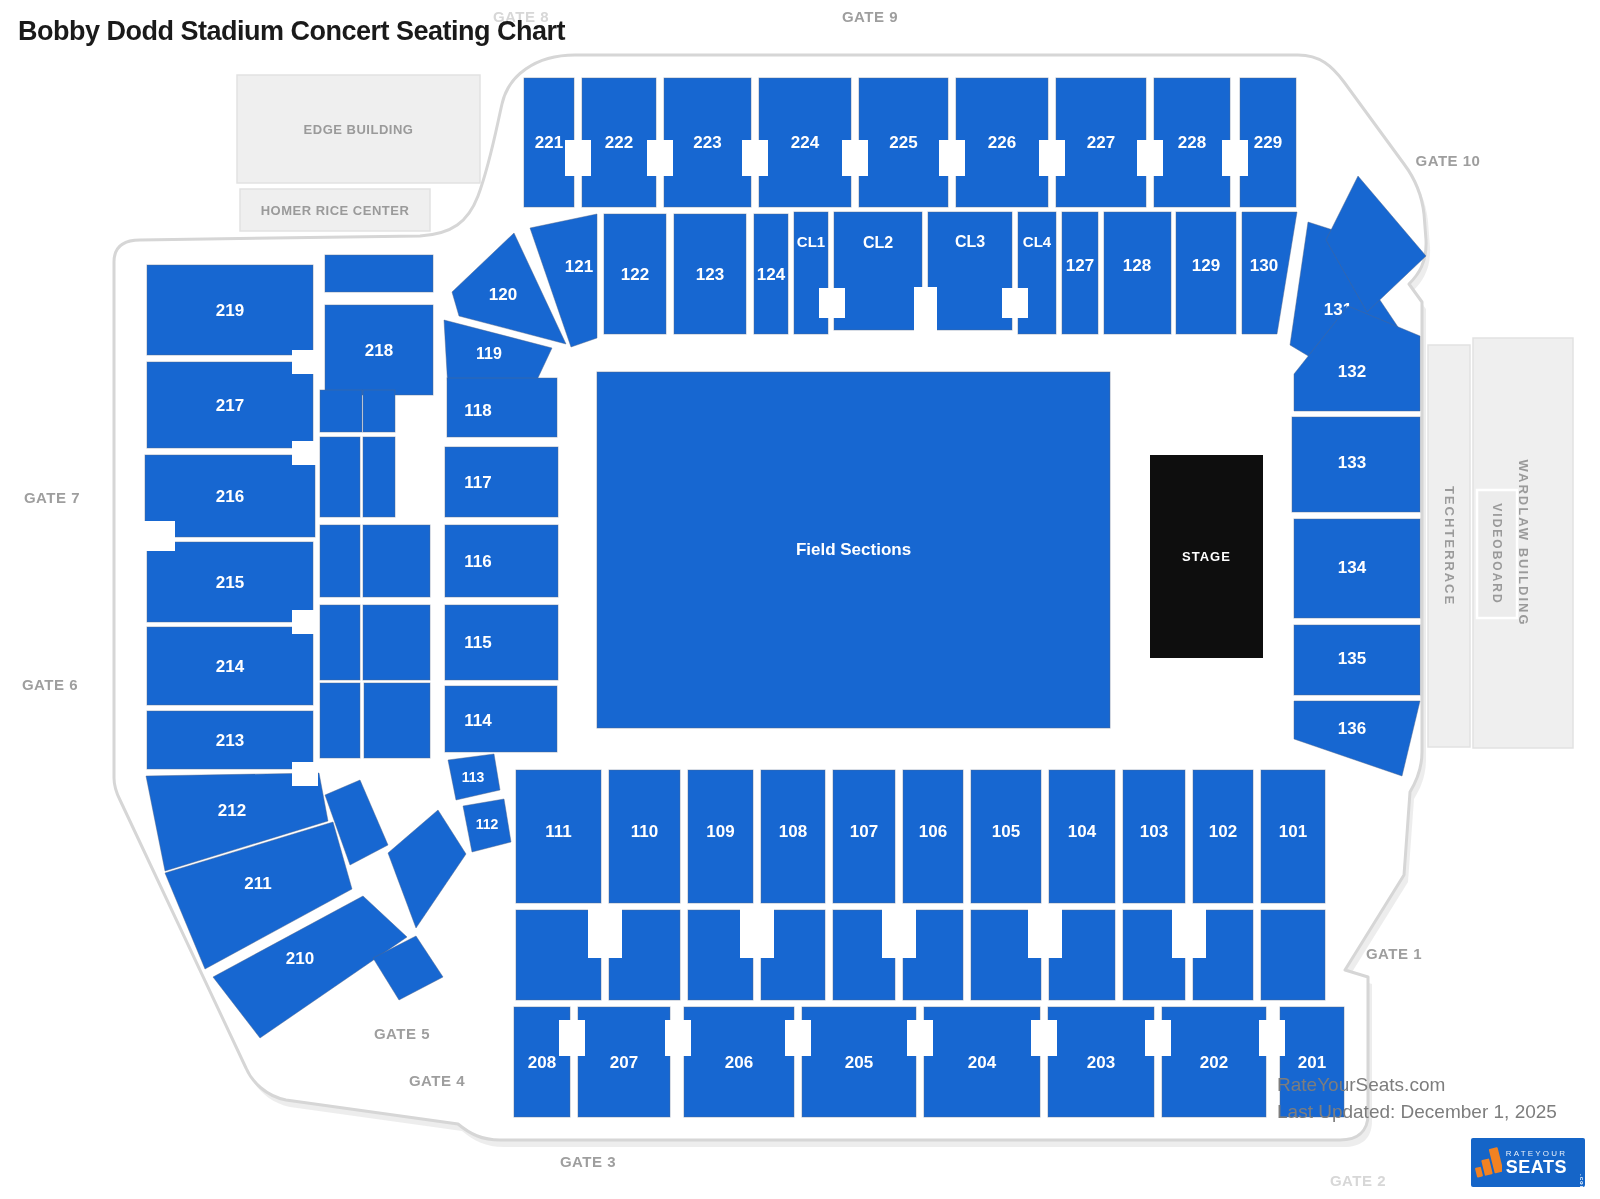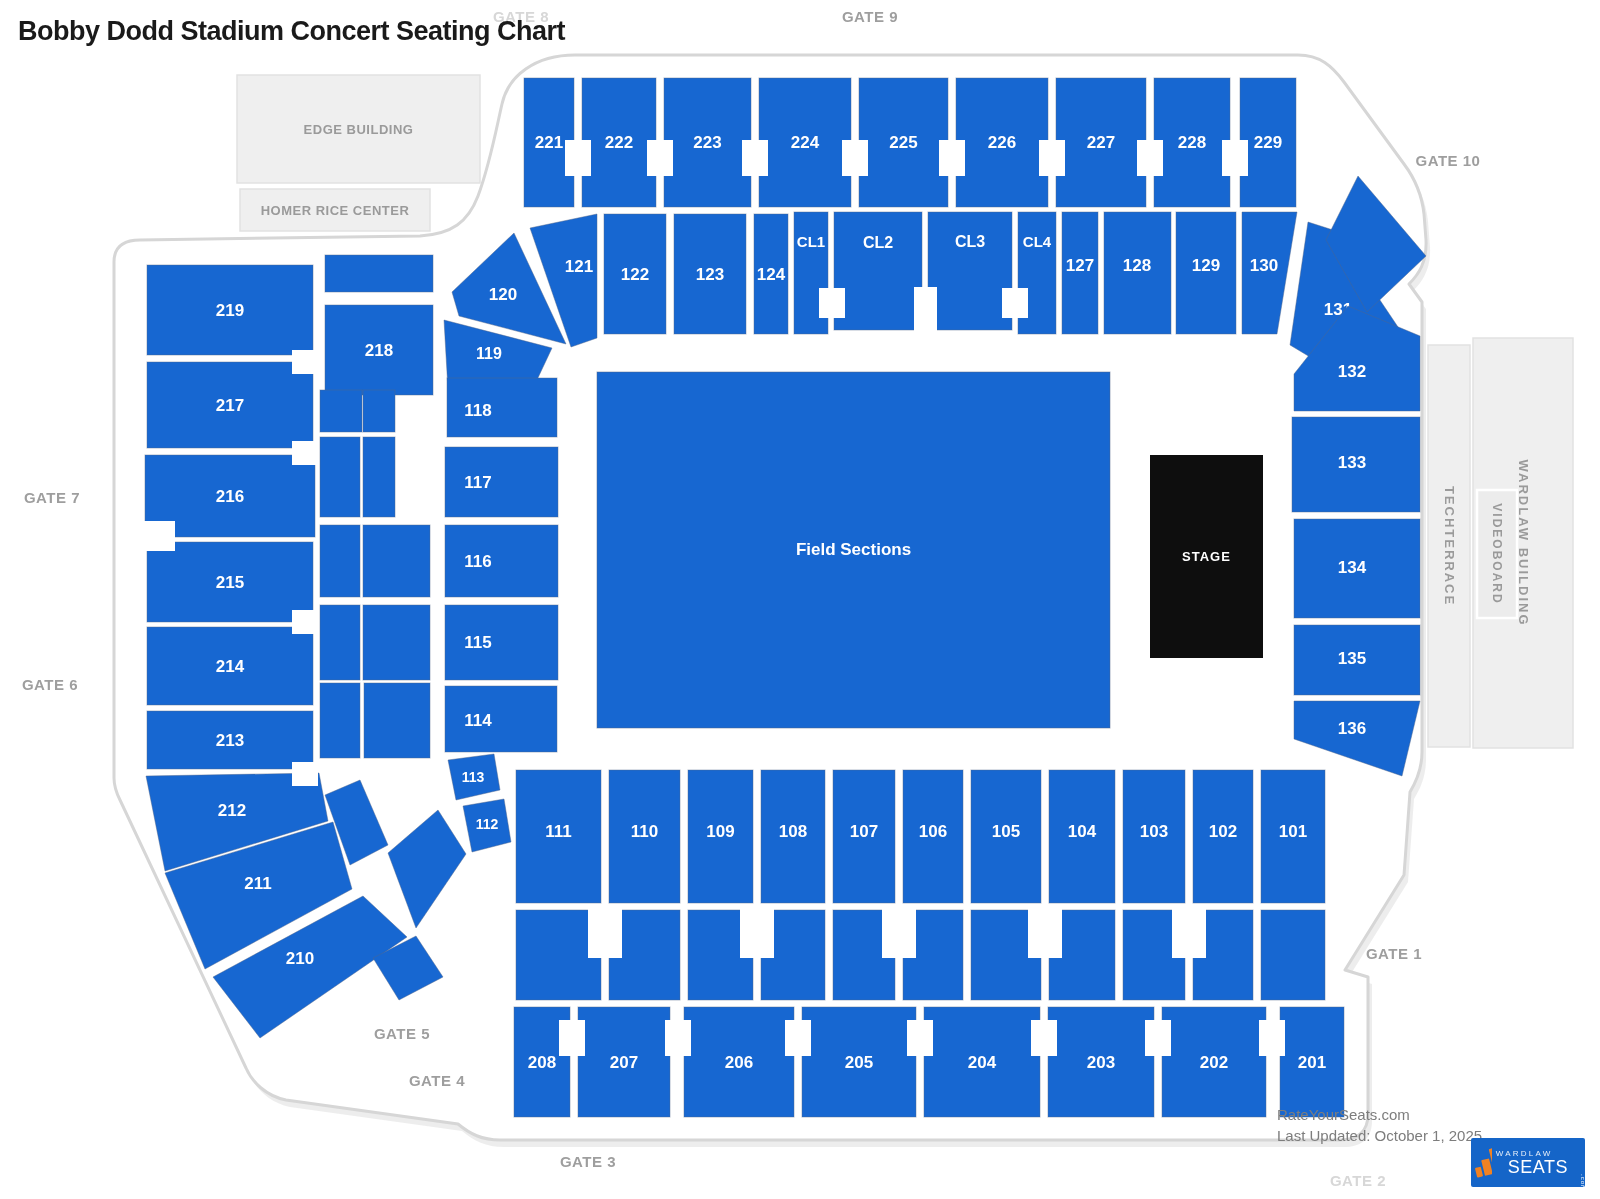--- a/index.html
+++ b/index.html
@@ -2,27 +2,27 @@
 <html><head>
 <meta charset="utf-8">
 <style>
   html,body{margin:0;padding:0;background:#fff;}
   body{width:1600px;height:1199px;position:relative;overflow:hidden;
        font-family:"Liberation Sans", sans-serif;}
   .page-title{position:absolute;left:18px;top:16px;font-size:27px;font-weight:800;
        color:#1a1a1a;letter-spacing:-0.5px;z-index:5;}
   svg.map{position:absolute;left:0;top:0;z-index:1;}
   .map text{user-select:none;}
-  .footer{position:absolute;left:1277px;top:1104px;z-index:6;font-size:15px;
+  .footer{position:absolute;left:1277px;top:1072px;z-index:6;font-size:19px;
        line-height:1.4;color:#7d7d7d;}
   .logo{position:absolute;left:1471px;top:1138px;width:114px;height:49px;z-index:7;
        display:flex;align-items:center;justify-content:center;gap:4px;border-radius:2px;}
   .logo-text{display:flex;flex-direction:column;line-height:1;color:#fff;}
   .lt1{font-size:8px;letter-spacing:2.2px;font-weight:400;opacity:.9;}
-  .lt2{font-size:18px;font-weight:400;letter-spacing:.5px;display:flex;margin-left:12px;}
+  .lt2{font-size:18px;font-weight:700;letter-spacing:.5px;display:flex;}
   .ltc{font-style:normal;font-size:6px;transform:rotate(90deg) translateX(-2px);
        transform-origin:left bottom;letter-spacing:1px;}
 </style>
 </head>
 <body>
 
 <div class="page-title">Bobby Dodd Stadium Concert Seating Chart</div>
 
 <svg class="map" width="1600" height="1199" viewBox="0 0 1600 1199">
     <path d="M 575,55 L 1298,55 C 1320,55 1332,66 1344,82 L 1404,164 C 1416,180 1422,196 1424,214 L 1426,240 C 1427,262 1419,274 1409,284 L 1422,302 L 1422,752 C 1422,770 1416,782 1410,792 L 1404,875 L 1345,970 L 1368,977 L 1368,1114 C 1368,1133 1356,1140 1340,1140 L 500,1140 C 482,1140 470,1134 458,1124 L 286,1100 C 266,1096 252,1082 246,1068 L 120,800 C 116,792 114,786 114,778 L 114,262 C 114,246 124,240 140,240 L 420,236 C 452,234 468,222 478,196 C 490,164 496,130 502,104 C 508,76 535,55 575,55 Z" fill="#E9E9E9" transform="translate(4,7)" opacity="0.8"></path>
@@ -232,31 +232,31 @@
     <text x="50" y="684" text-anchor="middle" dominant-baseline="central" fill="#9E9E9E" font-size="15" font-weight="bold" font-family="&quot;Liberation Sans&quot;, sans-serif" letter-spacing="0.5">GATE 6</text>
     <text x="402" y="1033" text-anchor="middle" dominant-baseline="central" fill="#9E9E9E" font-size="15" font-weight="bold" font-family="&quot;Liberation Sans&quot;, sans-serif" letter-spacing="0.5">GATE 5</text>
     <text x="437" y="1080" text-anchor="middle" dominant-baseline="central" fill="#9E9E9E" font-size="15" font-weight="bold" font-family="&quot;Liberation Sans&quot;, sans-serif" letter-spacing="0.5">GATE 4</text>
     <text x="588" y="1161" text-anchor="middle" dominant-baseline="central" fill="#9E9E9E" font-size="15" font-weight="bold" font-family="&quot;Liberation Sans&quot;, sans-serif" letter-spacing="0.5">GATE 3</text>
     <text x="1358" y="1180" text-anchor="middle" dominant-baseline="central" fill="#D7D7D7" font-size="15" font-weight="bold" font-family="&quot;Liberation Sans&quot;, sans-serif" letter-spacing="0.5">GATE 2</text>
     <text x="1394" y="953" text-anchor="middle" dominant-baseline="central" fill="#9E9E9E" font-size="15" font-weight="bold" font-family="&quot;Liberation Sans&quot;, sans-serif" letter-spacing="0.5">GATE 1</text>
   </svg>
 
 <div class="footer" style="color: rgb(125, 125, 125);">
   <div>RateYourSeats.com</div>
-  <div>Last Updated: October 1, 2025</div>
+  <div>Last Updated: December 1, 2025</div>
 </div>
 
 <div class="logo" style="background: rgb(21, 101, 200);">
   <svg width="32" height="34">
     <g transform="rotate(-14 16 17)">
       <rect x="3" y="19" width="6" height="10" rx="1" fill="#F18222"></rect>
       <rect x="11" y="13" width="8" height="16" rx="1" fill="#F18222"></rect>
       <rect x="21" y="4" width="9" height="25" rx="1" fill="#F18222"></rect>
     </g>
   </svg>
   <span class="logo-text">
-    <span class="lt1">WARDLAW</span>
+    <span class="lt1">RATEYOUR</span>
     <span class="lt2">
         <span>SEATS</span>
         <i class="ltc">.com</i>
       </span>
   </span>
 </div>
 
 </body></html>

